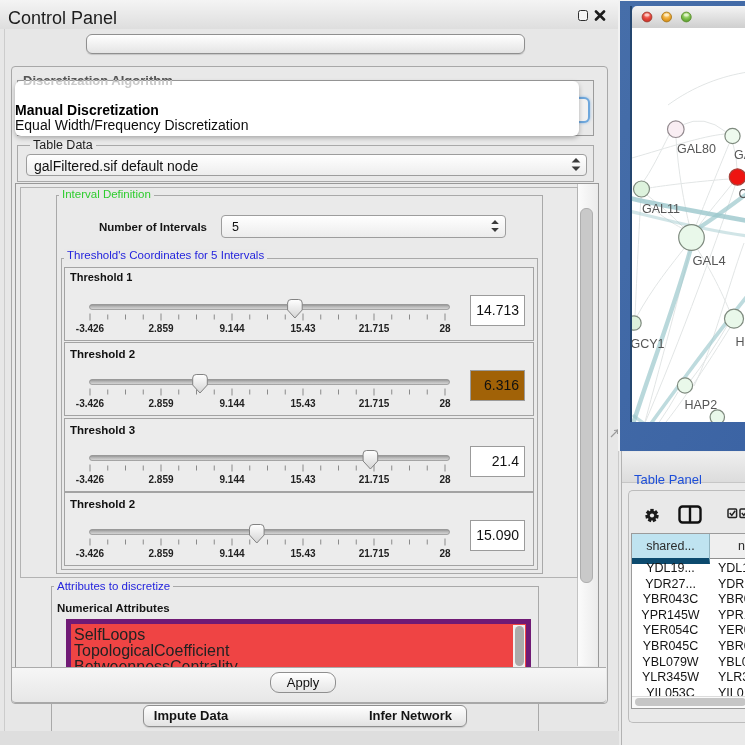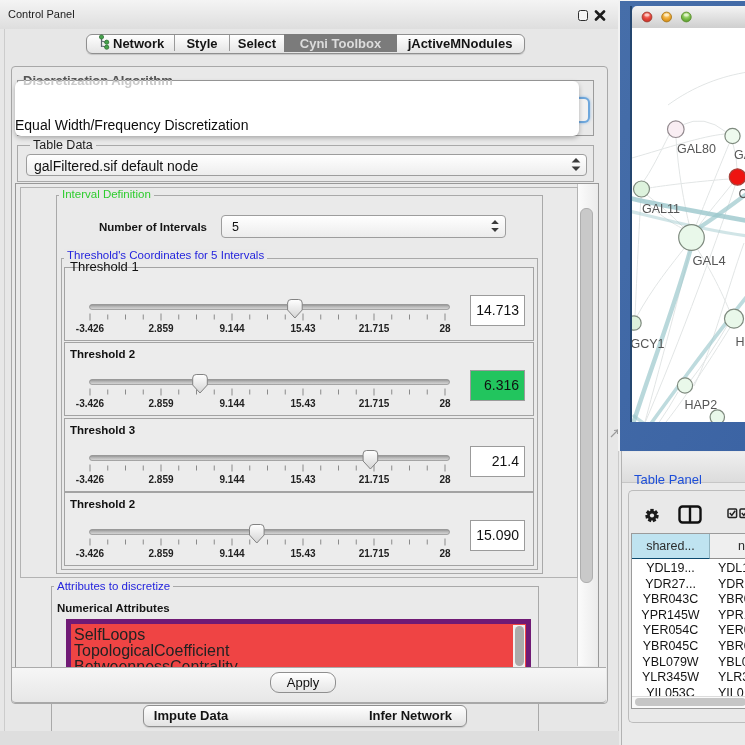--- a/index.html
+++ b/index.html
@@ -5,55 +5,41 @@
 body{width:745px;height:745px;position:relative;overflow:hidden;background:#e2e2e2;font-family:"Liberation Sans",sans-serif}
 .abs{position:absolute}
 .gb{position:absolute;border:1px solid #a9a9a9}
 .gbl{position:absolute;background:#e9e9e9;padding:0 3px;white-space:nowrap}
 </style></head>
 <body>
 
 <div class="abs" style="left:0;top:0;width:618px;height:731px;background:#e7e7e7;border-right:1px solid #c9c9c9;overflow:hidden">
 
   <div class="abs" style="left:0;top:0;width:618px;height:29px;background:linear-gradient(#f4f4f4,#dedede)"></div>
-  <div class="abs" style="left:8px;top:8px;font-size:11px;color:#1c1c1c">Control Panel</div>
+  <div class="abs" style="left:8px;top:8px;font-size:18px;color:#1c1c1c">Control Panel</div>
 
   <div class="abs" style="left:578px;top:10px;width:8px;height:9px;border:1.6px solid #2e2e2e;border-radius:2.5px;background:#f5f5f5"></div>
   <svg class="abs" style="left:594px;top:10px" width="12" height="11" viewBox="0 0 12 11">
     <path d="M2 1.5 L10 9.5 M10 1.5 L2 9.5" stroke="#1b1b1b" stroke-width="2.6" stroke-linecap="round"></path>
   </svg>
 
   <div class="abs" style="left:4px;top:29px;width:1px;height:702px;background:#cccccc"></div>
 
   <div class="abs" style="left:86px;top:34px;width:437px;height:18px;background:linear-gradient(#ffffff,#efefef 60%,#e4e4e4);border:1px solid #8f8f8f;border-radius:6px;box-shadow:0 1px 1px rgba(0,0,0,.15)"></div>
-  <div class="abs" style="left:87px;top:35px;width:437px;height:16px;font-size:13px;font-weight:bold;color:#141414">
-    <div class="abs" style="left:26px;top:1px">Network</div>
-    <svg class="abs" style="left:11px;top:-1px" width="13" height="17" viewBox="0 0 13 17">
-      <path d="M3.5 3 V 13 M3.5 7 L8.5 8.5 M3.5 12 L8.5 13" stroke="#5c6670" stroke-width="1.2" fill="none"></path>
-      <circle cx="3.5" cy="3" r="2.1" fill="#46a24c" stroke="#2d7033" stroke-width=".8"></circle>
-      <circle cx="8.7" cy="8.2" r="2.1" fill="#46a24c" stroke="#2d7033" stroke-width=".8"></circle>
-      <circle cx="8.7" cy="13.2" r="2.1" fill="#46a24c" stroke="#2d7033" stroke-width=".8"></circle>
-    </svg>
-    <div class="abs" style="left:87px;top:0;width:1px;height:16px;background:#9a9a9a"></div>
-    <div class="abs" style="left:88px;top:1px;width:54px;text-align:center">Style</div>
-    <div class="abs" style="left:142px;top:0;width:1px;height:16px;background:#9a9a9a"></div>
-    <div class="abs" style="left:143px;top:1px;width:54px;text-align:center">Select</div>
-    <div class="abs" style="left:197px;top:-1px;width:113px;height:18px;background:#7b7b7b;color:#dcdcdc;text-align:center;padding-top:2px;box-sizing:border-box">Cyni Toolbox</div>
-    <div class="abs" style="left:310px;top:1px;width:126px;text-align:center">jActiveMNodules</div>
-  </div>
 
   <div class="abs" style="left:11px;top:66px;width:595px;height:636px;background:#e9e9e9;border:1px solid #a8a8a8;border-radius:4px"></div>
 
   <div class="gb" style="left:17px;top:79.5px;width:575px;height:54px;border-color:#9b9b9b"></div>
 
   <div class="abs" style="left:576px;top:97px;width:12px;height:22px;background:#f1f1f1;border:2.5px solid #6ea7dc;border-radius:0 6px 6px 0;border-left:none;box-shadow:0 0 3px #8ab8e4"></div>
 
   <div class="abs" style="left:15px;top:80.5px;width:564px;height:55.5px;background:#ffffff;border-radius:6px;box-shadow:0 2px 5px rgba(0,0,0,.28);z-index:5"></div>
   <div class="abs" style="left:23px;top:73px;font-size:13px;font-weight:bold;color:#c9c9c9;z-index:6">Discretization Algorithm</div>
   <div class="abs" style="left:23px;top:73px;height:7px;overflow:hidden;font-size:13px;font-weight:bold;color:#555;z-index:7">Discretization Algorithm</div>
+  <div class="abs" style="left:15px;top:102px;font-size:14px;font-weight:bold;color:#000;z-index:6">Manual Discretization</div>
   <div class="abs" style="left:15px;top:117px;font-size:14px;color:#0d0d0d;z-index:6">Equal Width/Frequency Discretization</div>
 
   <div class="gb" style="left:17px;top:145px;width:575px;height:35px"></div>
   <div class="gbl" style="left:30px;top:138px;font-size:12.5px;color:#1d1d1d">Table Data</div>
   <div class="abs" style="left:26px;top:154px;width:559px;height:20px;background:linear-gradient(#ffffff,#ededed);border:1px solid #9d9d9d;border-radius:4px"></div>
   <div class="abs" style="left:34px;top:157.5px;font-size:14px;color:#111">galFiltered.sif default node</div>
   <svg class="abs" style="left:570px;top:158px" width="12" height="13" viewBox="0 0 12 13">
     <path d="M6 0 L10.4 4.6 H1.6 Z" fill="#3a3a3a"></path>
     <path d="M6 13 L10.4 8.4 H1.6 Z" fill="#3a3a3a"></path>
   </svg>
@@ -73,21 +59,21 @@
   <div class="abs" style="left:232px;top:220px;font-size:12.5px;color:#111">5</div>
   <svg class="abs" style="left:490px;top:220px" width="10" height="12" viewBox="0 0 10 12">
     <path d="M5 0 L8.8 4 H1.2 Z" fill="#3a3a3a"></path>
     <path d="M5 12 L8.8 8 H1.2 Z" fill="#3a3a3a"></path>
   </svg>
 
   <div class="gb" style="left:61px;top:258px;width:475px;height:310px"></div>
   <div class="gbl" style="left:64px;top:249px;font-size:11.5px;color:#2424dd">Threshold's Coordinates for 5 Intervals</div>
 
   <div class="abs" style="left:64px;top:267.0px;width:468px;height:72px;background:#ececec;border:1px solid #a3a3a3"></div>
-  <div class="abs" style="left:70px;top:259px;font-size:13px;font-weight:normal;color:#111">Threshold 1</div>
+  <div class="abs" style="left:70px;top:271px;font-size:11px;font-weight:bold;color:#111">Threshold 1</div>
   <svg class="abs" style="left:64px;top:267.0px" width="468" height="72" viewBox="0 0 468 72">
     <defs>
       <linearGradient id="trk1" x1="0" y1="0" x2="0" y2="1">
         <stop offset="0" stop-color="#8f8f8f"></stop>
           <stop offset=".45" stop-color="#b9b9b9"></stop>
           <stop offset="1" stop-color="#d9d9d9"></stop>
       </linearGradient>
       <linearGradient id="th1" x1="0" y1="0" x2="0" y2="1">
         <stop offset="0" stop-color="#ffffff"></stop>
           <stop offset="1" stop-color="#d4d4d4"></stop>
@@ -170,21 +156,21 @@
     <g font-size="10" font-weight="bold" fill="#222" text-anchor="middle" font-family="Liberation Sans, sans-serif">
       <text x="26" y="64.5">-3.426</text>
         <text x="97" y="64.5">2.859</text>
         <text x="168" y="64.5">9.144</text>
         <text x="239" y="64.5">15.43</text>
         <text x="310" y="64.5">21.715</text>
         <text x="381" y="64.5">28</text>
     </g>
     <path d="M 128.7 37.5 L 128.7 36 Q 128.7 32.5 132.2 32.5 L 139.8 32.5 Q 143.3 32.5 143.3 36 L 143.3 43 L 136.0 51 L 128.7 43 Z" fill="url(#th2)" stroke="#828282" stroke-width="1"></path>
   </svg>
-  <div class="abs" style="left:470px;top:370.3px;width:55px;height:31px;background:#22c55e;border:1px solid #9b9b9b;box-sizing:border-box;font-size:14px;color:#111;text-align:right;line-height:29px;padding-right:5px">6.316</div>
+  <div class="abs" style="left:470px;top:370.3px;width:55px;height:31px;background:#a16207;border:1px solid #9b9b9b;box-sizing:border-box;font-size:14px;color:#111;text-align:right;line-height:29px;padding-right:5px">6.316</div>
 
   <div class="abs" style="left:64px;top:417.5px;width:468px;height:72px;background:#ececec;border:1px solid #a3a3a3"></div>
   <div class="abs" style="left:70px;top:423.5px;font-size:11.5px;font-weight:bold;color:#111">Threshold 3</div>
   <svg class="abs" style="left:64px;top:417.5px" width="468" height="72" viewBox="0 0 468 72">
     <defs>
       <linearGradient id="trk3" x1="0" y1="0" x2="0" y2="1">
         <stop offset="0" stop-color="#8f8f8f"></stop>
           <stop offset=".45" stop-color="#b9b9b9"></stop>
           <stop offset="1" stop-color="#d9d9d9"></stop>
       </linearGradient>
@@ -417,21 +403,21 @@
   <line x1="47" y1="2" x2="47" y2="17.5" stroke="#111" stroke-width="2.4"></line>
   <g stroke="#222" stroke-width="1.5" fill="none">
     <rect x="85" y="4" width="8.6" height="8.6" rx="1"></rect>
     <path d="M86.8 8 l2 2.4 3.4-4.6"></path>
     <rect x="97" y="4" width="8.6" height="8.6" rx="1"></rect>
     <path d="M98.8 8 l2 2.4 3.4-4.6"></path>
   </g>
 </svg>
 
 <div class="abs" style="left:631px;top:533px;width:114px;height:174px;background:#ffffff;border:1px solid #9b9b9b;border-right:none;overflow:hidden">
-  <div class="abs" style="left:0;top:0;width:77px;height:24px;background:#bfe3f0;border-right:1px solid #90b3bf;border-bottom:1px solid #0c4a6e;text-align:center;font-size:12.5px;color:#2c2c2c;line-height:24px">shared...</div>
+  <div class="abs" style="left:0;top:0;width:77px;height:24px;background:#bfe3f0;border-right:1px solid #90b3bf;border-bottom:6px solid #0c4a6e;text-align:center;font-size:12.5px;color:#2c2c2c;line-height:24px">shared...</div>
   <div class="abs" style="left:78px;top:0;width:36px;height:24px;background:#efefef;border-bottom:1px solid #8f8f8f;font-size:12.5px;color:#2c2c2c;line-height:24px;padding-left:28px">n</div>
   <div class="abs" style="left:0;top:27px;width:77px;text-align:center;font-size:12.5px;color:#141414;line-height:15.6px">
     YDL19...<br>YDR27...<br>YBR043C<br>YPR145W<br>YER054C<br>YBR045C<br>YBL079W<br>YLR345W<br>YIL053C
   </div>
   <div class="abs" style="left:86px;top:27px;width:28px;font-size:12.5px;color:#141414;line-height:15.6px;white-space:nowrap">
     YDL1<br>YDR2<br>YBR0<br>YPR1<br>YER0<br>YBR0<br>YBL0<br>YLR3<br>YIL0
   </div>
   <div class="abs" style="left:0;top:162px;width:114px;height:12px;background:#fafafa;border-top:1px solid #dcdcdc"></div>
   <div class="abs" style="left:3px;top:164px;width:111px;height:8px;background:#c6c6c6;border-radius:4px"></div>
 </div>

